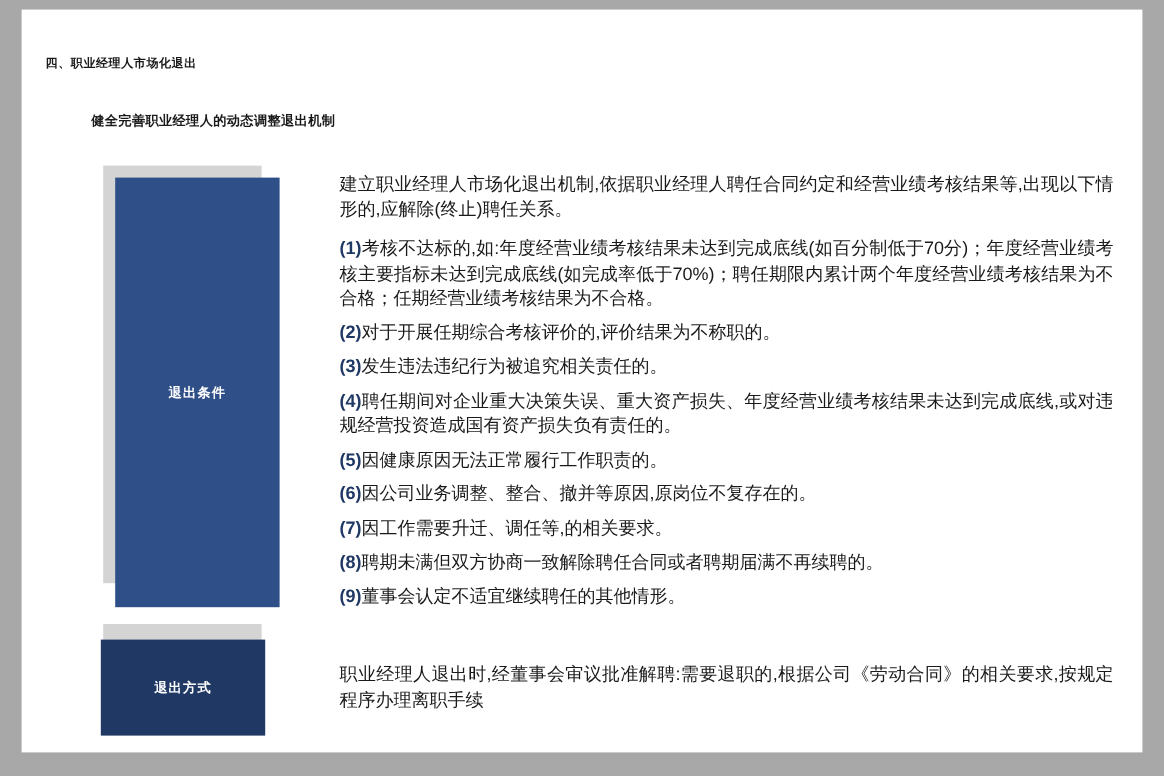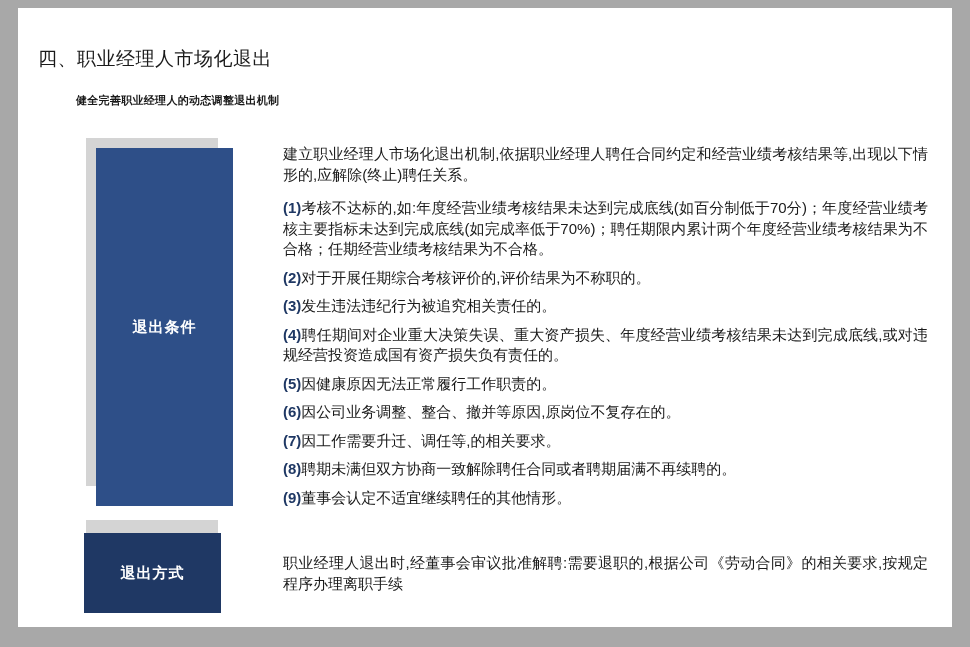--- a/index.html
+++ b/index.html
@@ -18,22 +18,22 @@
     left: 18px;
     top: 8px;
     width: 934px;
     height: 619px;
     background: #ffffff;
   }
   #title {
     position: absolute;
     left: 20px;
     top: 38px;
-    font-size: 19px;
-    font-weight: normal;
+    font-size: 10px;
+    font-weight: bold;
     color: #1a1a1a;
     letter-spacing: 0.5px;
   }
   #subtitle {
     position: absolute;
     left: 58px;
     top: 85px;
     font-size: 11px;
     font-weight: bold;
     color: #1a1a1a;
@@ -44,21 +44,21 @@
   .shadow-box {
     position: absolute;
     background: #d4d4d4;
   }
   .label-box {
     position: absolute;
     display: flex;
     align-items: center;
     justify-content: center;
     color: #ffffff;
-    font-size: 15px;
+    font-size: 11px;
     font-weight: bold;
     letter-spacing: 1px;
   }
   #shadow1 { left: 68px; top: 130px; width: 132px; height: 348px; }
   #label1  { left: 78px; top: 140px; width: 137px; height: 358px; background: #2e4f88; }
 
   #shadow2 { left: 68px; top: 512px; width: 132px; height: 82px; }
   #label2  { left: 66px; top: 525px; width: 137px; height: 80px; background: #1f3864; }
 
   

